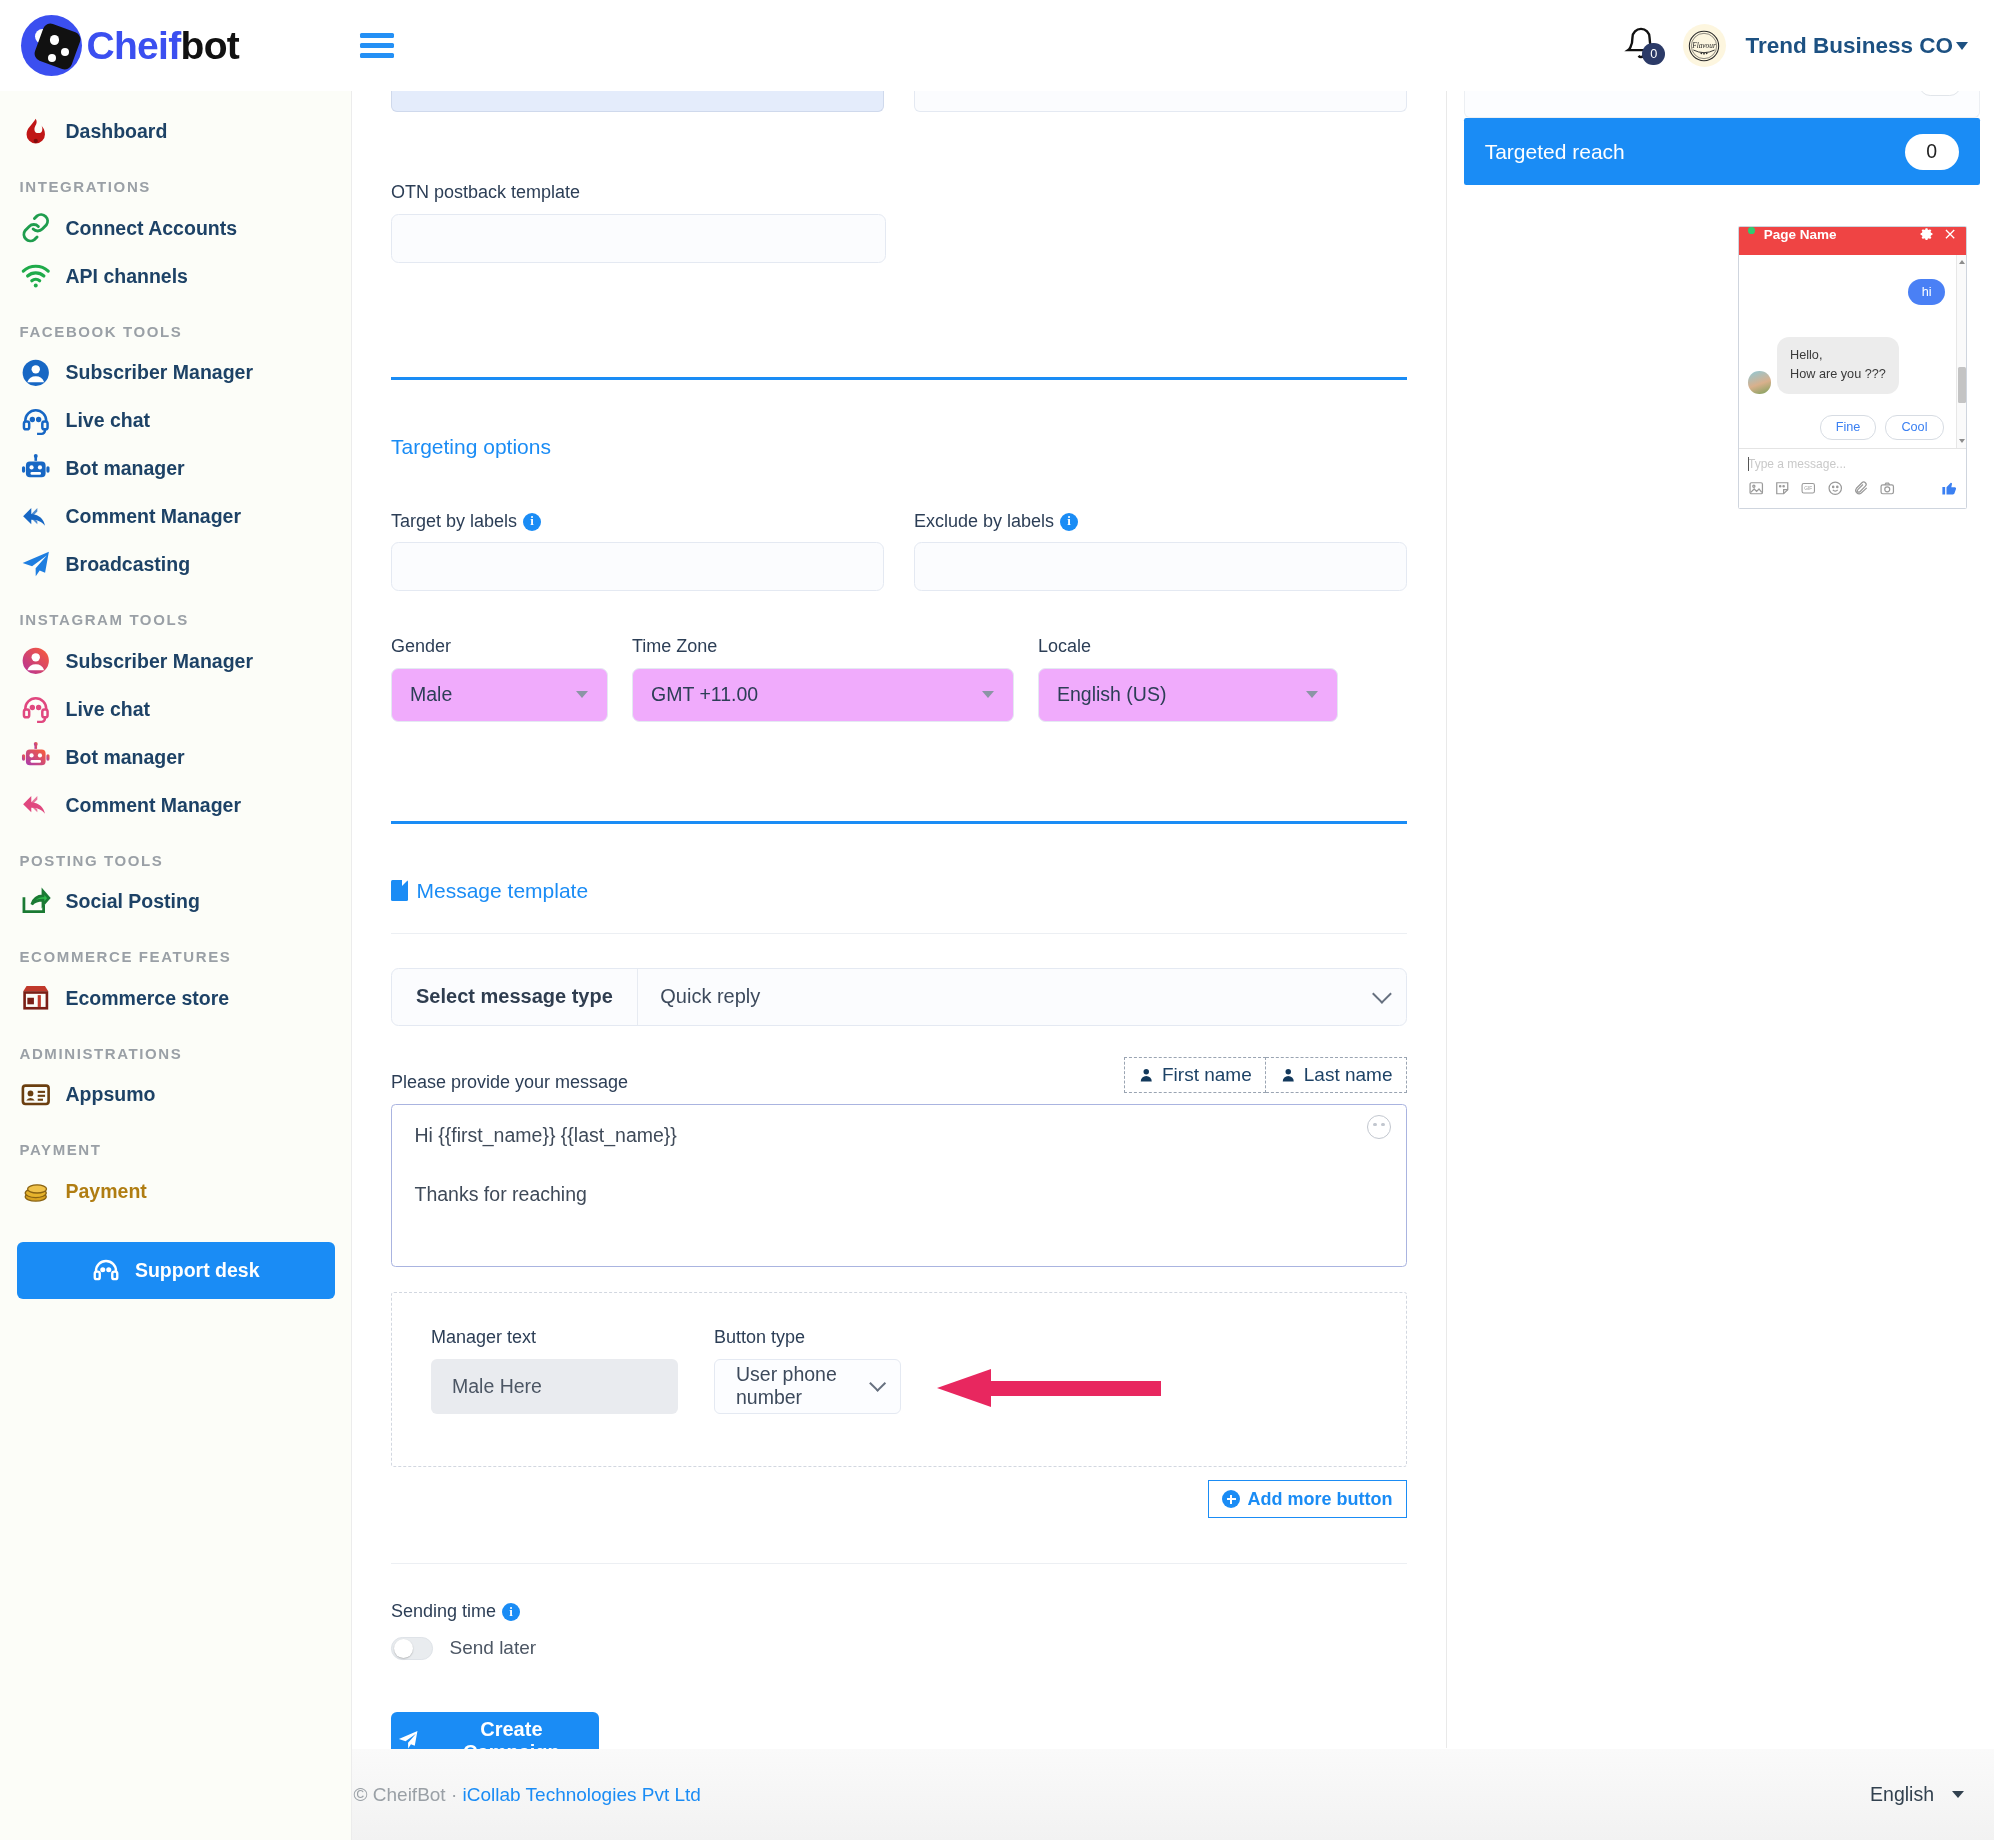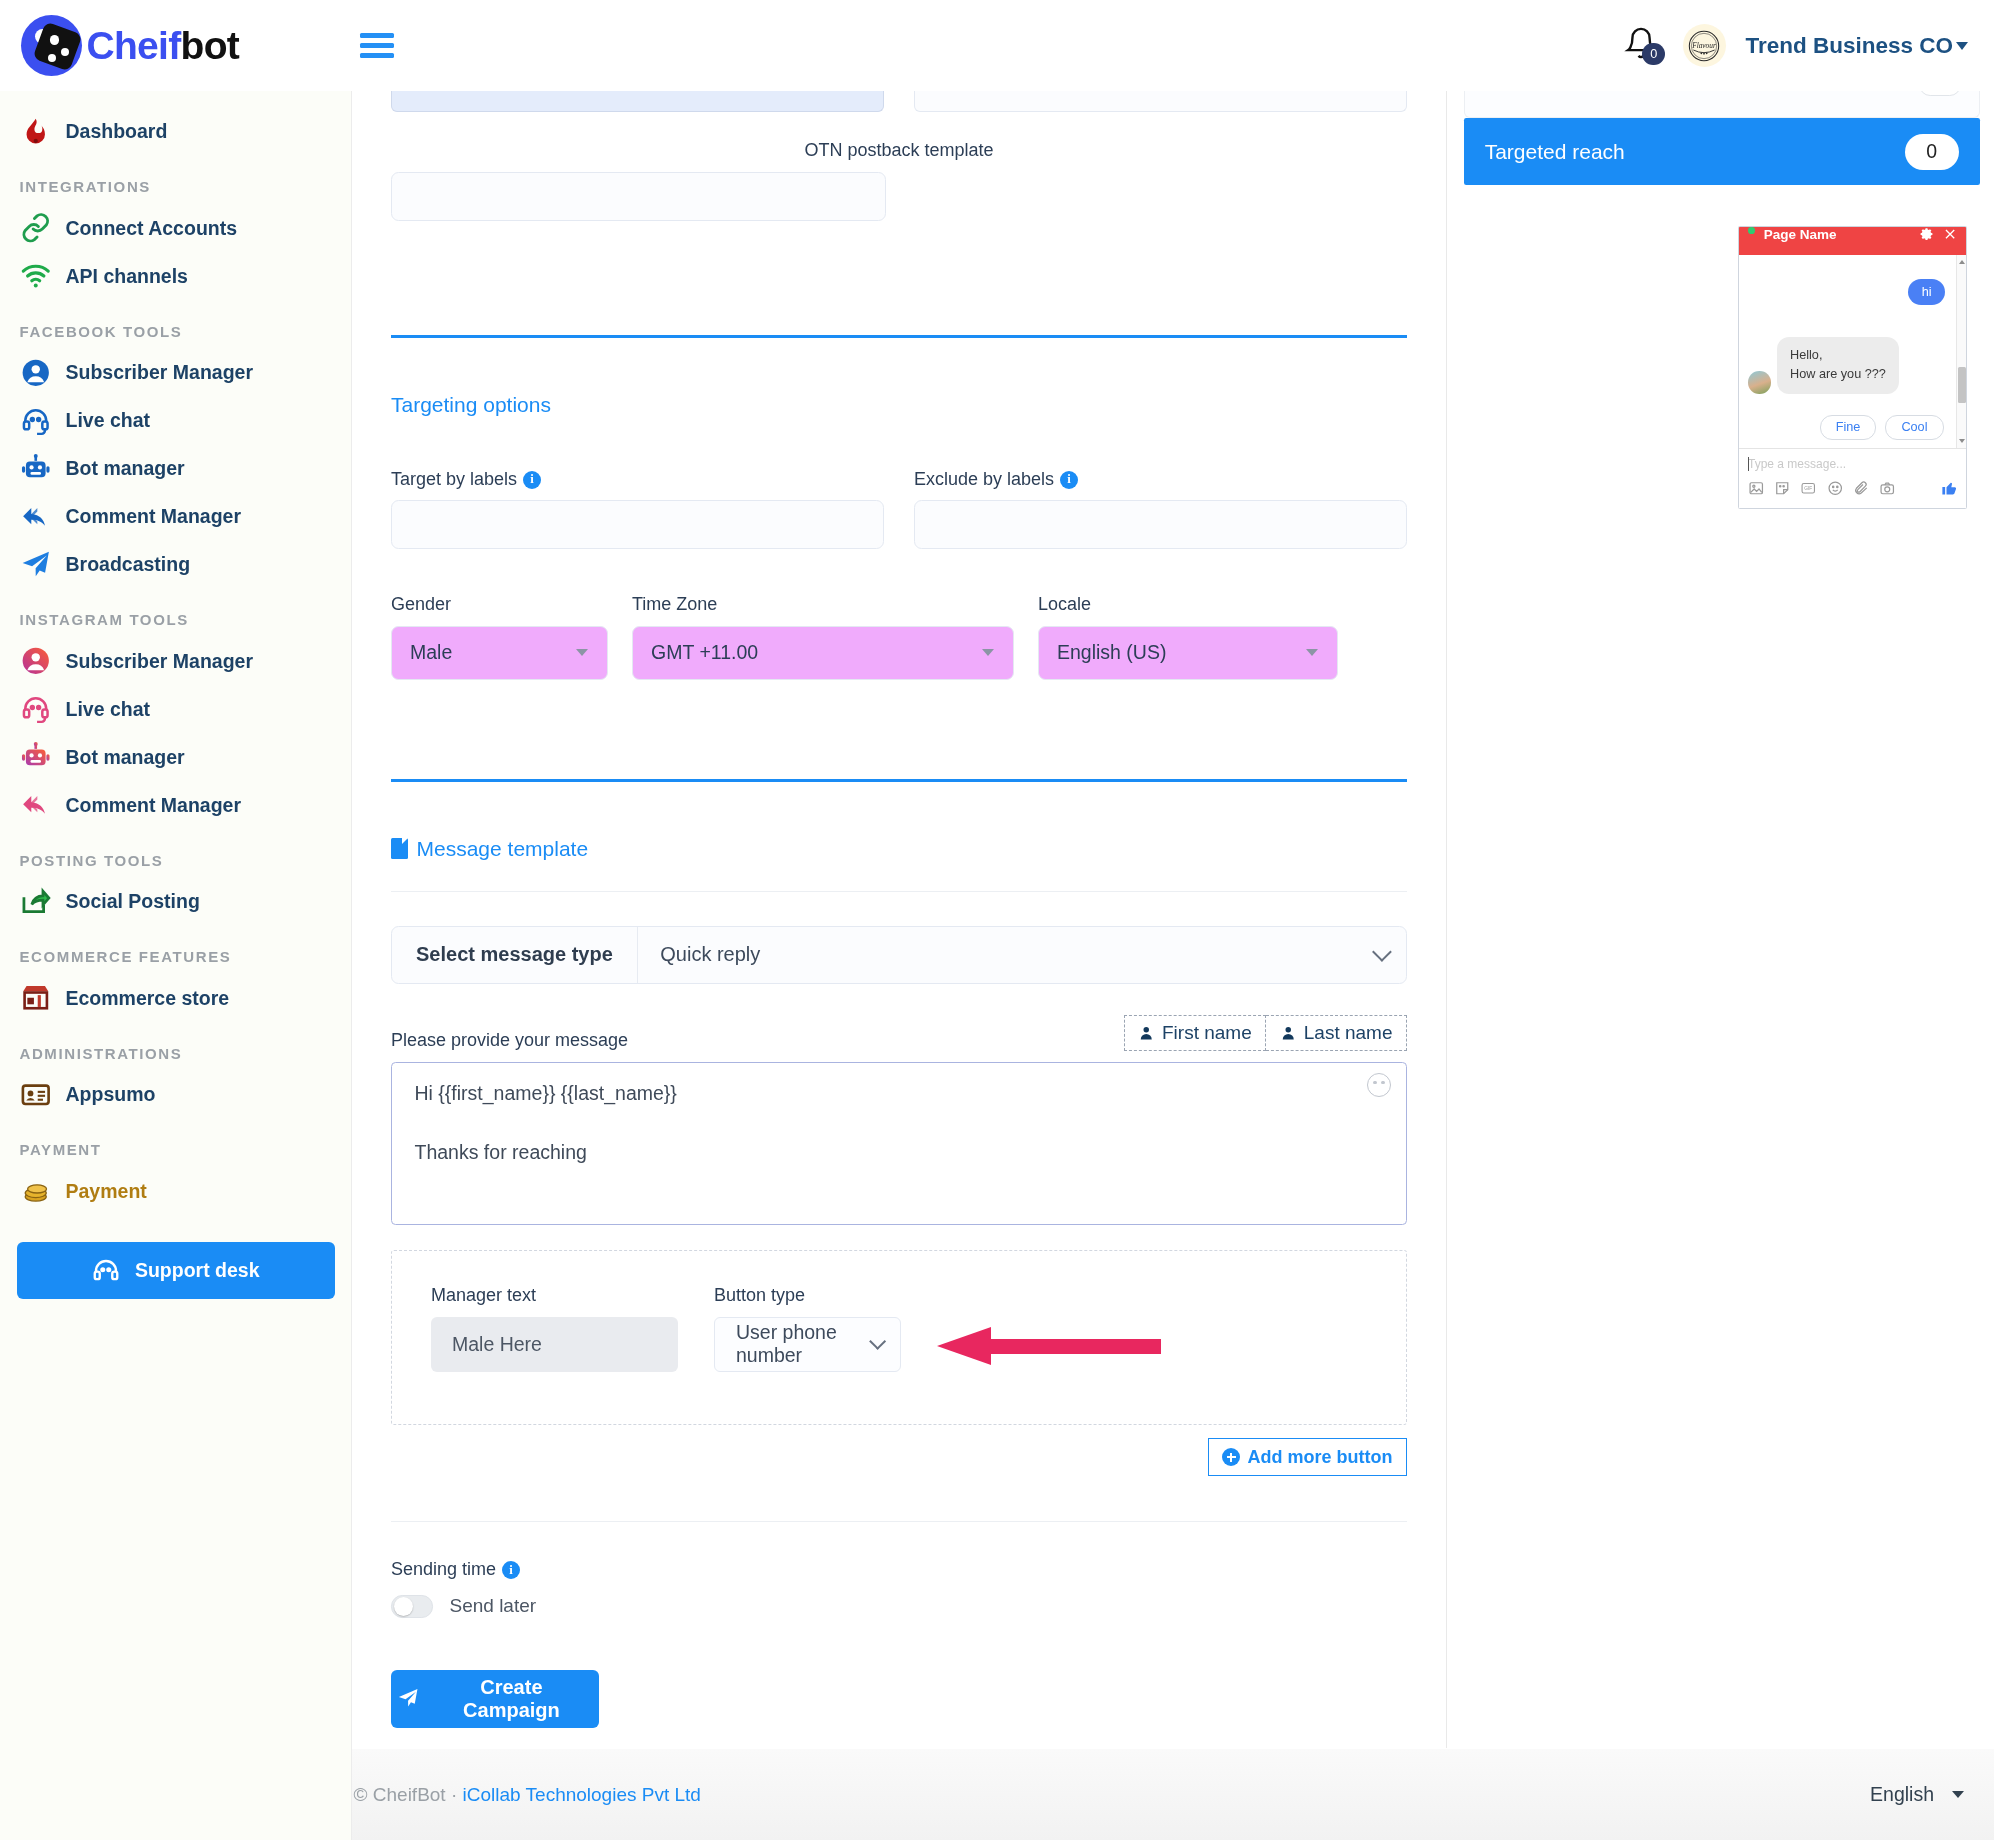--- a/index.html
+++ b/index.html
@@ -548,21 +548,21 @@
   </div>
 </div>
 
 <div class="content">
 
   <div class="cut-row">
     <div class="cut-field-a"></div>
     <div class="cut-field-b"></div>
   </div>
 
-  <div class="form-pad" style="margin-top:28px;text-align:center;">
+  <div class="form-pad" style="margin-top:70px;">
     <label class="fld-label">OTN postback template</label>
     <div class="fld-box otn-box"></div>
   </div>
 
   <div class="divider-blue" style="margin-top:114px;"></div>
   <div class="form-pad" style="padding-top:55px;">
     <div class="section-title">Targeting options</div>
 
     <div style="display:flex; gap:30px; margin-top:52px;">
       <div style="width:495px">

